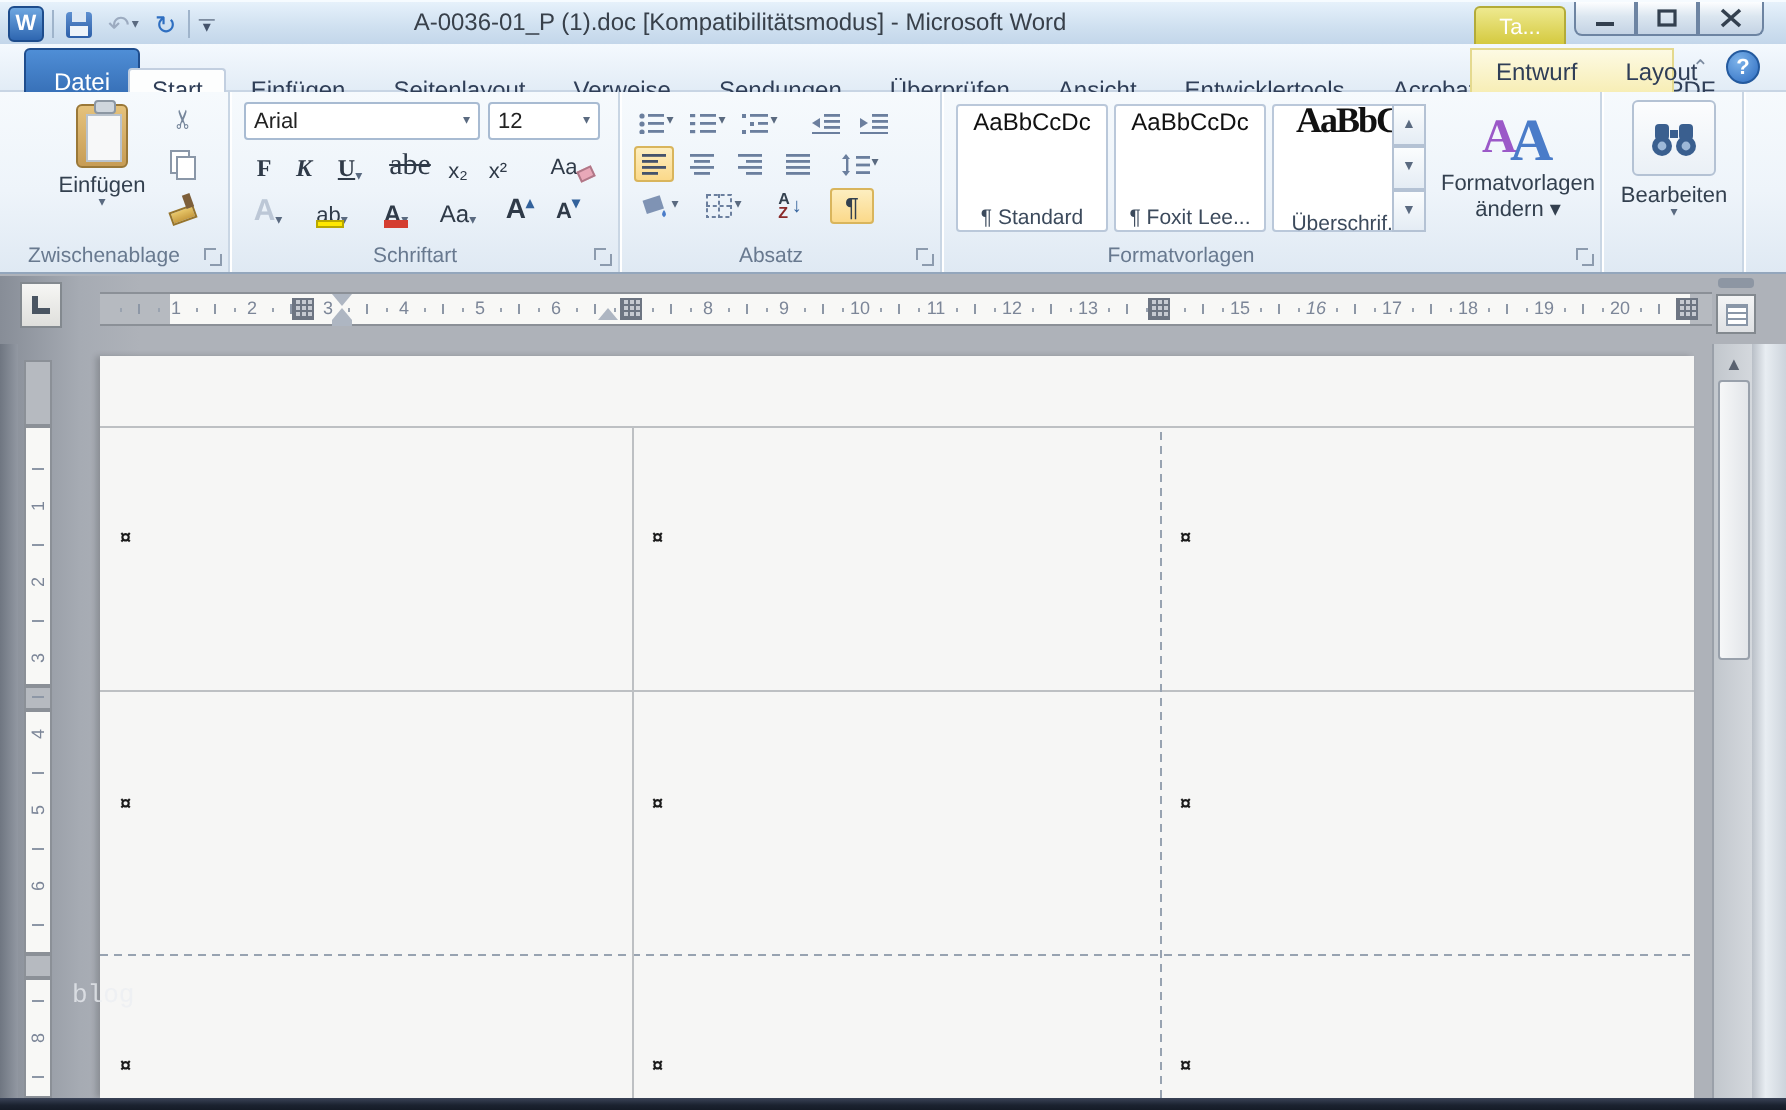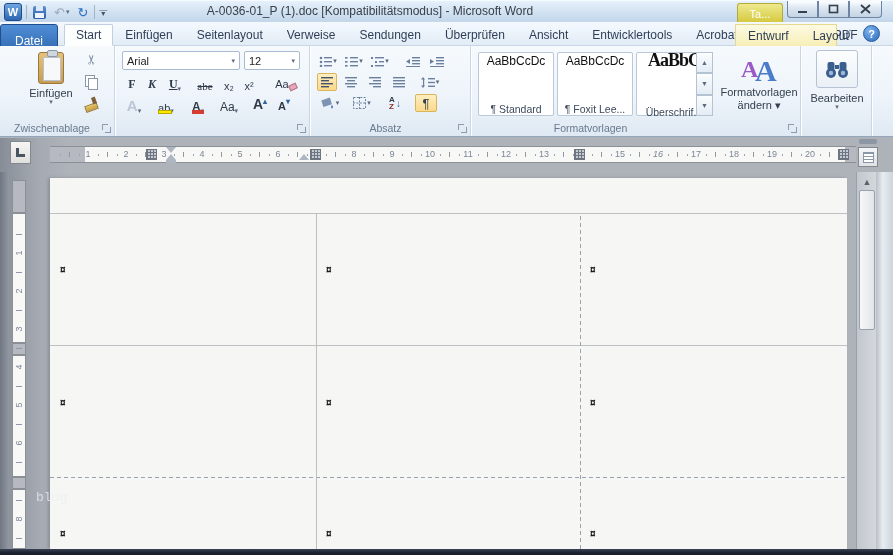--- a/index.html
+++ b/index.html
@@ -36,24 +36,24 @@
     background:linear-gradient(#fdfeff,#dbe6f0 45%,#c4d3e4);display:flex;align-items:center;justify-content:center;}
   .winbtn.min{border-radius:0 0 0 4px;}
   .winbtn.cls{border-radius:0 0 4px 0;width:33px;}
   .winbtn svg{display:block;}
 
   
   .tabrow{position:absolute;left:0;top:22px;width:893px;height:24px;
     background:linear-gradient(#f4f9fe,#e2ecf6);border-bottom:1px solid #c8d5e4;}
   .tab{position:absolute;top:2px;height:22px;padding:0 11px;font-size:12px;color:#2f3e57;
     display:flex;align-items:center;border:1px solid transparent;}
-  .tab.file{left:0;background:linear-gradient(#4f8ed6,#2c62a9);color:#fff;
+  .tab.file{left:12px;background:linear-gradient(#4f8ed6,#2c62a9);color:#fff;
     border:1px solid #1f4d8d;border-radius:3px 3px 0 0;padding:16px 14px;}
   .tabs-main{position:absolute;left:64px;top:0;height:24px;display:flex;}
-  .tabs-main .tab{position:relative;top:2px;text-align:center;}
+  .tabs-main .tab{position:relative;top:12px;text-align:center;}
   .tab.active{background:#fdfefe;border:1px solid #c2cfe0;border-bottom:1px solid #fdfefe;
     border-radius:2px 2px 0 0;}
   .ctx-zone{position:absolute;left:735px;top:2px;width:102px;height:22px;
     background:linear-gradient(#fdfae3,#f7eeb6);border:1px solid #e4d98e;border-bottom:none;display:flex;}
   .ctx-zone .tab{position:relative;top:0;height:21px;}
   .ribbon-collapse{position:absolute;left:846px;top:6px;width:14px;height:12px;color:#7c8ba0;font-size:10px;}
   .help-btn{position:absolute;left:863px;top:3px;width:17px;height:17px;border-radius:50%;
     background:radial-gradient(circle at 35% 30%,#7db3ea,#2d6cc0);color:#fff;font-weight:bold;
     font-size:11px;display:flex;align-items:center;justify-content:center;border:1px solid #245a9e;}
 
@@ -292,21 +292,21 @@
       <div class="fbtn" style="left:8px;top:28px;width:16px;">
           <span class="fletter">F</span>
         </div>
       <div class="fbtn" style="left:28px;top:28px;width:16px;font-style:italic;">
           <span class="fletter">K</span>
         </div>
       <div class="fbtn" style="left:48px;top:28px;width:22px;">
         <span class="fletter under">U</span>
         <span class="caret">▾</span>
       </div>
-      <div class="fbtn" style="left:76px;top:28px;width:26px;font-size:11px;">
+      <div class="fbtn" style="left:76px;top:28px;width:26px;font-size:15px;">
           <span class="strike">abe</span>
         </div>
       <div class="fbtn" style="left:104px;top:28px;width:18px;font-size:11px;">
           <span>x₂</span>
         </div>
       <div class="fbtn" style="left:124px;top:28px;width:18px;font-size:11px;">
           <span>x²</span>
         </div>
       <div class="fbtn" style="left:158px;top:26px;width:24px;font-size:11px;">
         <span>Aa</span>
@@ -329,20 +329,21 @@
         <span class="caret">▾</span>
       </div>
       <div class="fbtn" style="left:134px;top:48px;width:20px;font-size:14px;font-weight:bold;">
         <span>A</span>
           <span class="sizearrow">▴</span>
       </div>
       <div class="fbtn" style="left:158px;top:48px;width:20px;font-size:11px;font-weight:bold;">
         <span>A</span>
           <span class="sizearrow">▾</span>
       </div>
+      <div class="glabel">Schriftart</div>
       <div class="dlg"></div>
     </div>
 
     <div class="rgroup g-par">
       <div class="pbtn" style="left:6px;top:6px;width:22px;">
         <svg width="13" height="11">
             <g fill="#6b7f9e">
               <circle cx="2" cy="2" r="1.3"></circle>
               <circle cx="2" cy="6" r="1.3"></circle>
               <circle cx="2" cy="10" r="1.3"></circle>

